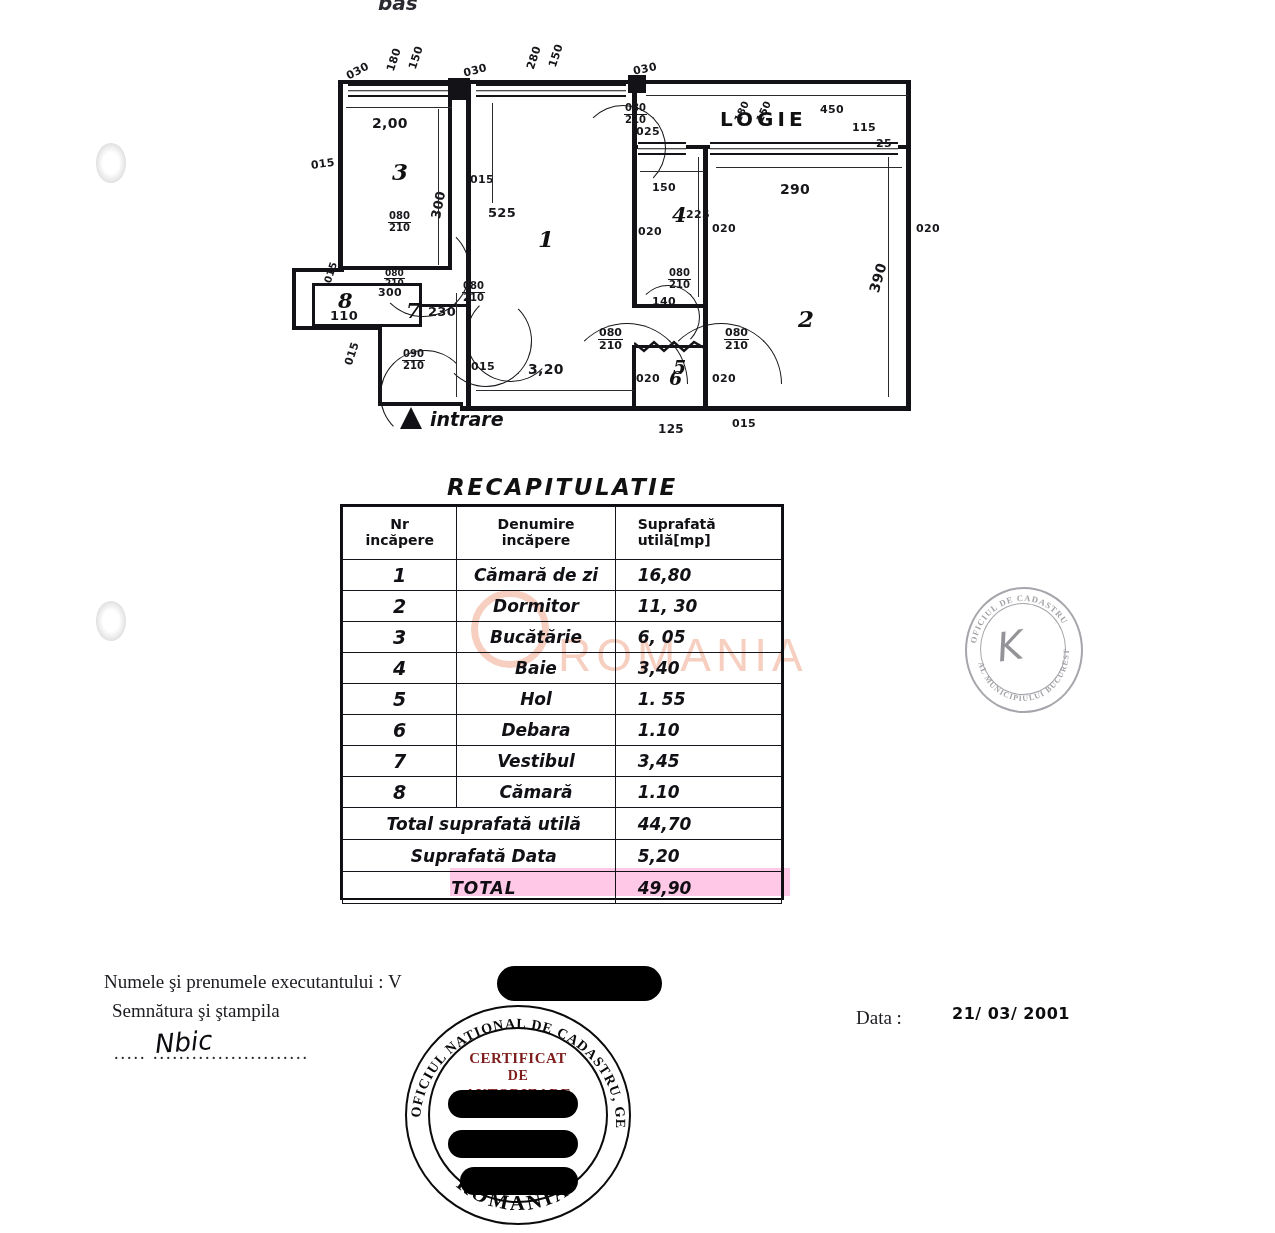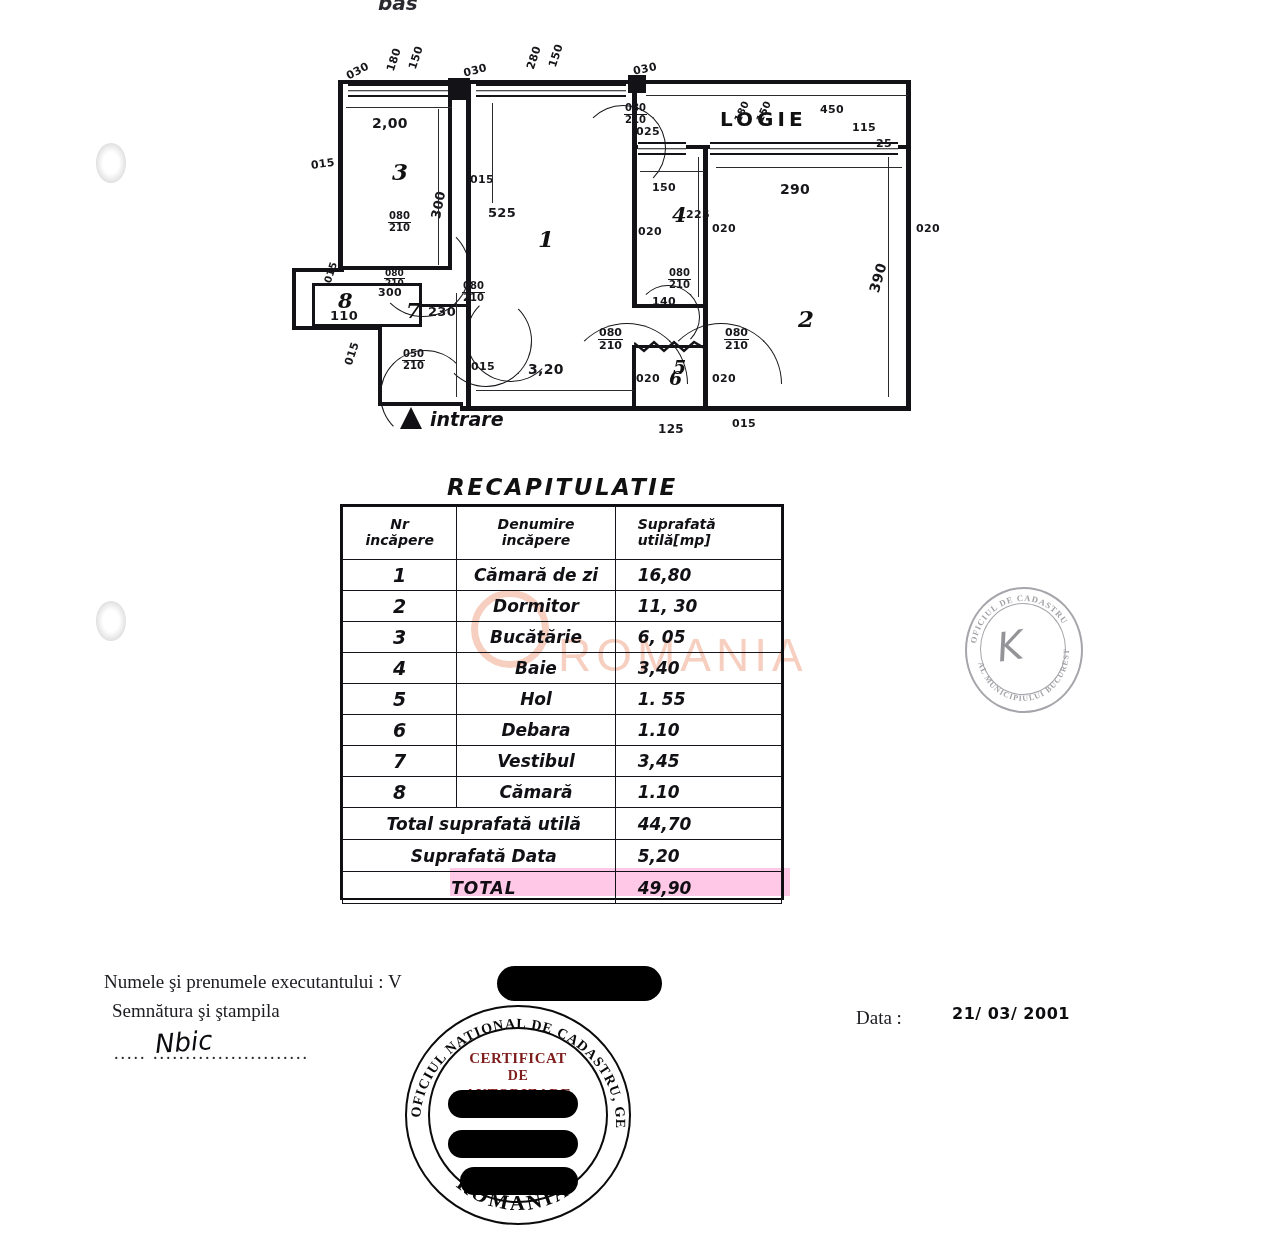--- a/index.html
+++ b/index.html
@@ -94,21 +94,21 @@
   .recap td,.recap th{
     border:1.4px solid #14141a;
     padding:0;
     font-family:"DejaVu Sans", sans-serif;
     color:#101015;
     font-weight:600;
   }
   .c-nr{width:120px;text-align:center;}
   .c-den{width:167px;text-align:center;}
   .c-sup{width:153px;text-align:left;padding-left:22px !important;}
-  .hdr{height:52px;font-size:14px;line-height:1.12;font-style:italic;}
+  .hdr{height:52px;font-size:14px;line-height:1.12;}
   .rw{height:31px;font-size:17px;font-style:italic;}
   .rw .num{font-size:19px;}
   .sum td{height:31px;font-size:17px;font-style:italic;}
   .sum .lbl{text-align:center;padding-left:10px;}
   .total-hl{background:#ffb3dd;}
 
   .recap-title{
     position:absolute;
     font-family:"DejaVu Sans", sans-serif;
     font-size:23px;font-weight:600;font-style:italic;
@@ -324,21 +324,21 @@
 
     <div class="abs door" style="left:108px;top:166px;">
       <span class="top">080</span>
       <span class="bot">210</span>
     </div>
     <div class="abs door" style="left:344px;top:58px;">
       <span class="top">080</span>
       <span class="bot">210</span>
     </div>
     <div class="abs door" style="left:122px;top:304px;">
-      <span class="top">050</span>
+      <span class="top">090</span>
       <span class="bot">210</span>
     </div>
     <div class="abs door" style="left:182px;top:236px;">
       <span class="top">080</span>
       <span class="bot">210</span>
     </div>
     <div class="abs door" style="left:388px;top:223px;">
       <span class="top">080</span>
       <span class="bot">210</span>
     </div>

